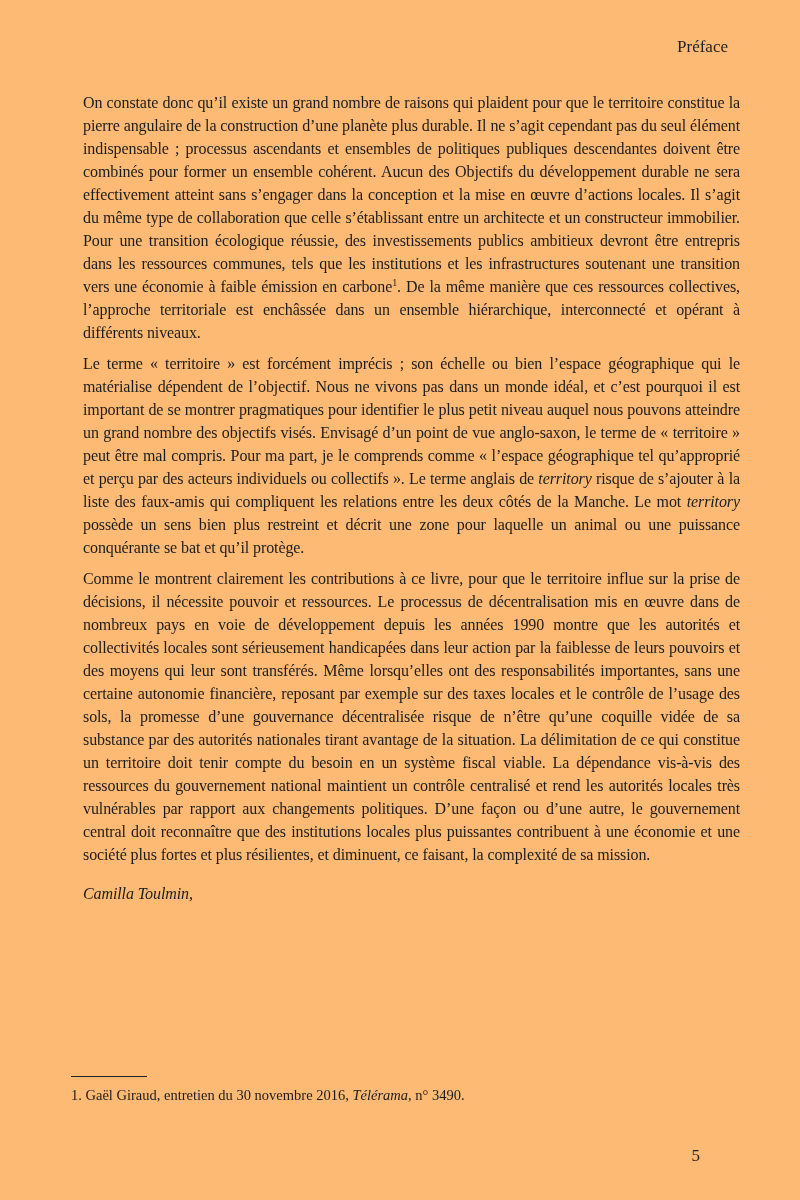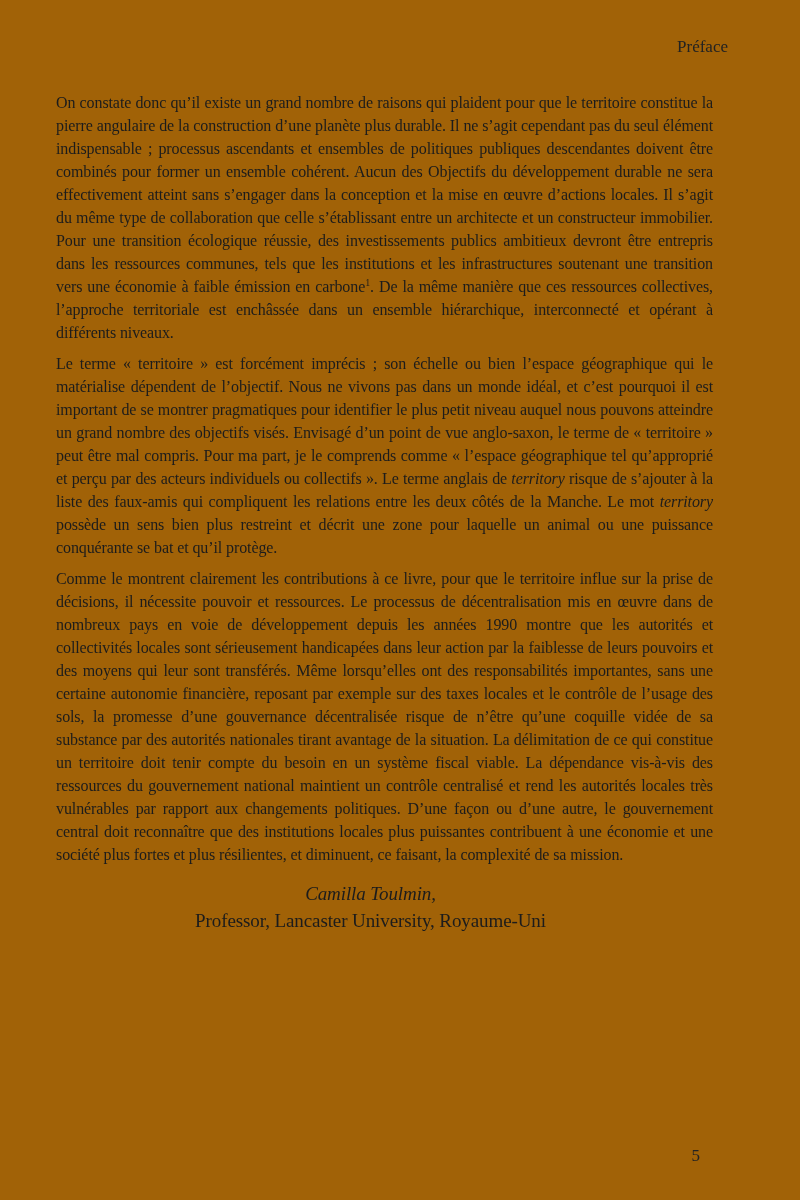--- a/index.html
+++ b/index.html
@@ -4,54 +4,54 @@
 <style>
   * { margin: 0; padding: 0; box-sizing: border-box; }
   html, body { background: #ffffff; }
   body {
     width: 800px; height: 1200px;
     position: relative;
     font-family: "Liberation Serif", "DejaVu Serif", serif;
     color: #1c1c1c;
     overflow: hidden;
   }
-  .page { position: absolute; inset: 0; background: #a16207; }
+  .page { position: absolute; inset: 0; background: #fdba74; }
 
   .running-header {
     position: absolute;
     top: 37px; left: 71px; width: 657px;
     text-align: right;
     font-size: 17px;
     color: #222222;
   }
 
   .body-text {
     position: absolute;
-    top: 91px; left: 56px; width: 657px;
+    top: 91px; left: 83px; width: 657px;
     font-size: 16px;
     line-height: 23px;
     text-align: justify;
     letter-spacing: -0.1px;
     color: #1c1c1c;
   }
   .body-text p { margin-bottom: 8px; }
   .body-text p:last-of-type { margin-bottom: 12px; }
 
   .fn-ref {
     vertical-align: super;
     font-size: 0.62em;
     line-height: 0;
   }
   .it { font-style: italic; margin-top: 40px; }
 
   .signature {
     margin-top: 14px;
-    text-align: center;
+    text-align: left;
     padding-right: 28px;
-    font-size: 19px;
+    font-size: 16px;
     line-height: 27px;
   }
   .signature .sig-name { font-style: italic; }
 
   .footnote {
     position: absolute;
     top: 1076px; left: 71px; width: 657px;
     font-size: 14.5px;
     line-height: 18px;
     color: #1c1c1c;
@@ -80,21 +80,24 @@
   <div class="body-text">
 
     <p><span>On constate donc qu’il existe un grand nombre de raisons qui plaident pour que le territoire constitue la pierre angulaire de la construction d’une planète plus durable. Il ne s’agit cependant pas du seul élément indispensable ; processus ascendants et ensembles de politiques publiques descendantes doivent être combinés pour former un ensemble cohérent. Aucun des Objectifs du développement durable ne sera effectivement atteint sans s’engager dans la conception et la mise en œuvre d’actions locales. Il s’agit du même type de collaboration que celle s’établissant entre un architecte et un constructeur immobilier. Pour une transition écologique réussie, des investissements publics ambitieux devront être entrepris dans les ressources communes, tels que les institutions et les infrastructures soutenant une transition vers une économie à faible émission en carbone</span><sup class="fn-ref">1</sup><span>. De la même manière que ces ressources collectives, l’approche territoriale est enchâssée dans un ensemble hiérarchique, interconnecté et opérant à différents niveaux.</span></p>
 
     <p><span>Le terme « territoire » est forcément imprécis ; son échelle ou bien l’espace géographique qui le matérialise dépendent de l’objectif. Nous ne vivons pas dans un monde idéal, et c’est pourquoi il est important de se montrer pragmatiques pour identifier le plus petit niveau auquel nous pouvons atteindre un grand nombre des objectifs visés. Envisagé d’un point de vue anglo-saxon, le terme de « territoire » peut être mal compris. Pour ma part, je le comprends comme « l’espace géographique tel qu’approprié et perçu par des acteurs individuels ou collectifs ». Le terme anglais de </span><span class="it">territory</span><span> risque de s’ajouter à la liste des faux-amis qui compliquent les relations entre les deux côtés de la Manche. Le mot </span><span class="it">territory</span><span> possède un sens bien plus restreint et décrit une zone pour laquelle un animal ou une puissance conquérante se bat et qu’il protège.</span></p>
 
     <p><span>Comme le montrent clairement les contributions à ce livre, pour que le territoire influe sur la prise de décisions, il nécessite pouvoir et ressources. Le processus de décentralisation mis en œuvre dans de nombreux pays en voie de développement depuis les années 1990 montre que les autorités et collectivités locales sont sérieusement handicapées dans leur action par la faiblesse de leurs pouvoirs et des moyens qui leur sont transférés. Même lorsqu’elles ont des responsabilités importantes, sans une certaine autonomie financière, reposant par exemple sur des taxes locales et le contrôle de l’usage des sols, la promesse d’une gouvernance décentralisée risque de n’être qu’une coquille vidée de sa substance par des autorités nationales tirant avantage de la situation. La délimitation de ce qui constitue un territoire doit tenir compte du besoin en un système fiscal viable. La dépendance vis-à-vis des ressources du gouvernement national maintient un contrôle centralisé et rend les autorités locales très vulnérables par rapport aux changements politiques. D’une façon ou d’une autre, le gouvernement central doit reconnaître que des institutions locales plus puissantes contribuent à une économie et une société plus fortes et plus résilientes, et diminuent, ce faisant, la complexité de sa mission.</span></p>
 
     <div class="signature">
       <div class="sig-name">Camilla Toulmin,</div>
-      <div>Professor, Lancaster University, Royaume-Uni</div>
     </div>
 
   </div>
 
+  <div class="footnote">
+    <div class="footnote-rule"></div>
+    <div><span>1. Gaël Giraud, entretien du 30 novembre 2016, </span><span class="it">Télérama</span><span>, n° 3490.</span></div>
+  </div>
 
   <div class="page-number">5</div>
 
 </div>
 
 </body></html>

